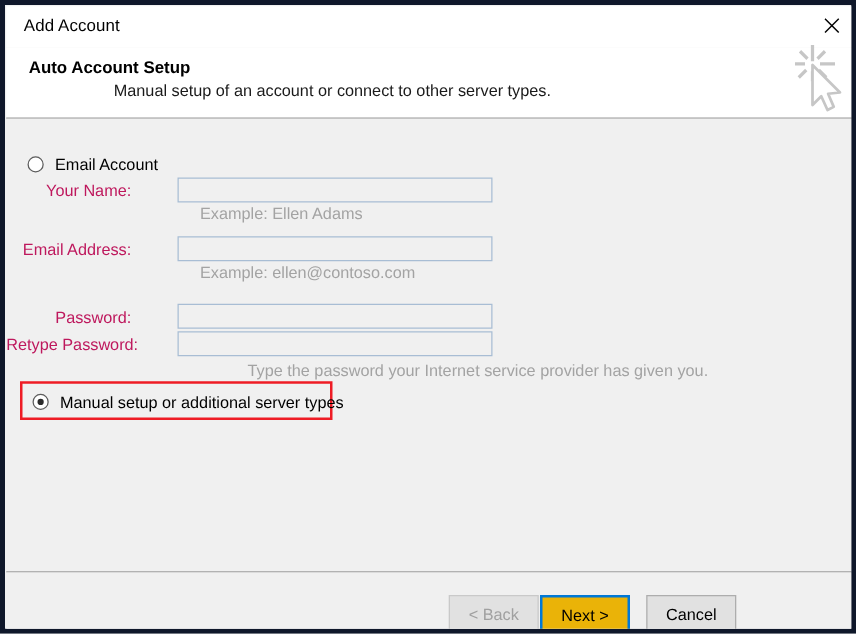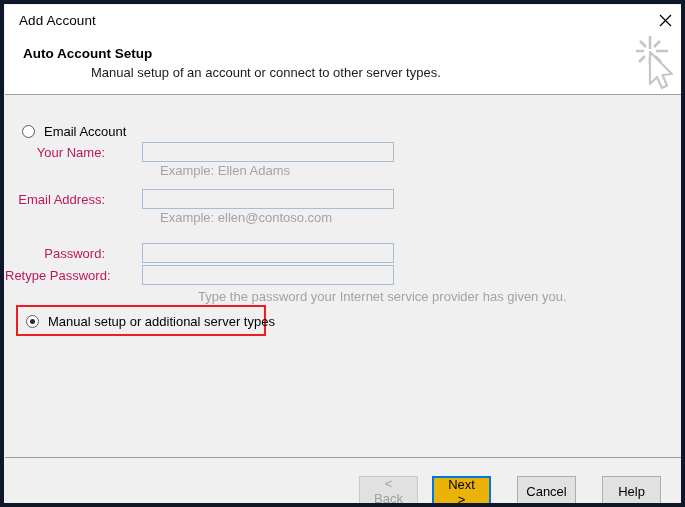--- a/index.html
+++ b/index.html
@@ -213,21 +213,21 @@
     position: absolute;
     left: 1px;
     top: 454px;
     width: 683px;
     height: 52px;
     background: #f0f0f0;
   }
   .dlg-button {
     position: absolute;
     top: 18px;
-    width: 59px;
+    width: 72px;
     height: 25px;
     box-sizing: border-box;
     background: #e1e1e1;
     border: 1px solid #adadad;
     font-family: "Liberation Sans", sans-serif;
     font-size: 13px;
     color: #000000;
     display: flex;
     align-items: center;
     justify-content: center;
@@ -317,16 +317,15 @@
       <span class="radio-label">Manual setup or additional server types</span>
     </div>
 
   </div>
 
   <div id="footer-divider"></div>
   <div id="footer">
     <button class="dlg-button disabled" id="btn-back">&lt; Back</button>
     <button class="dlg-button default" id="btn-next">Next &gt;</button>
     <button class="dlg-button" id="btn-cancel">Cancel</button>
-    <button class="dlg-button" id="btn-help">Help</button>
   </div>
 
 </div>
 
 </body></html>

